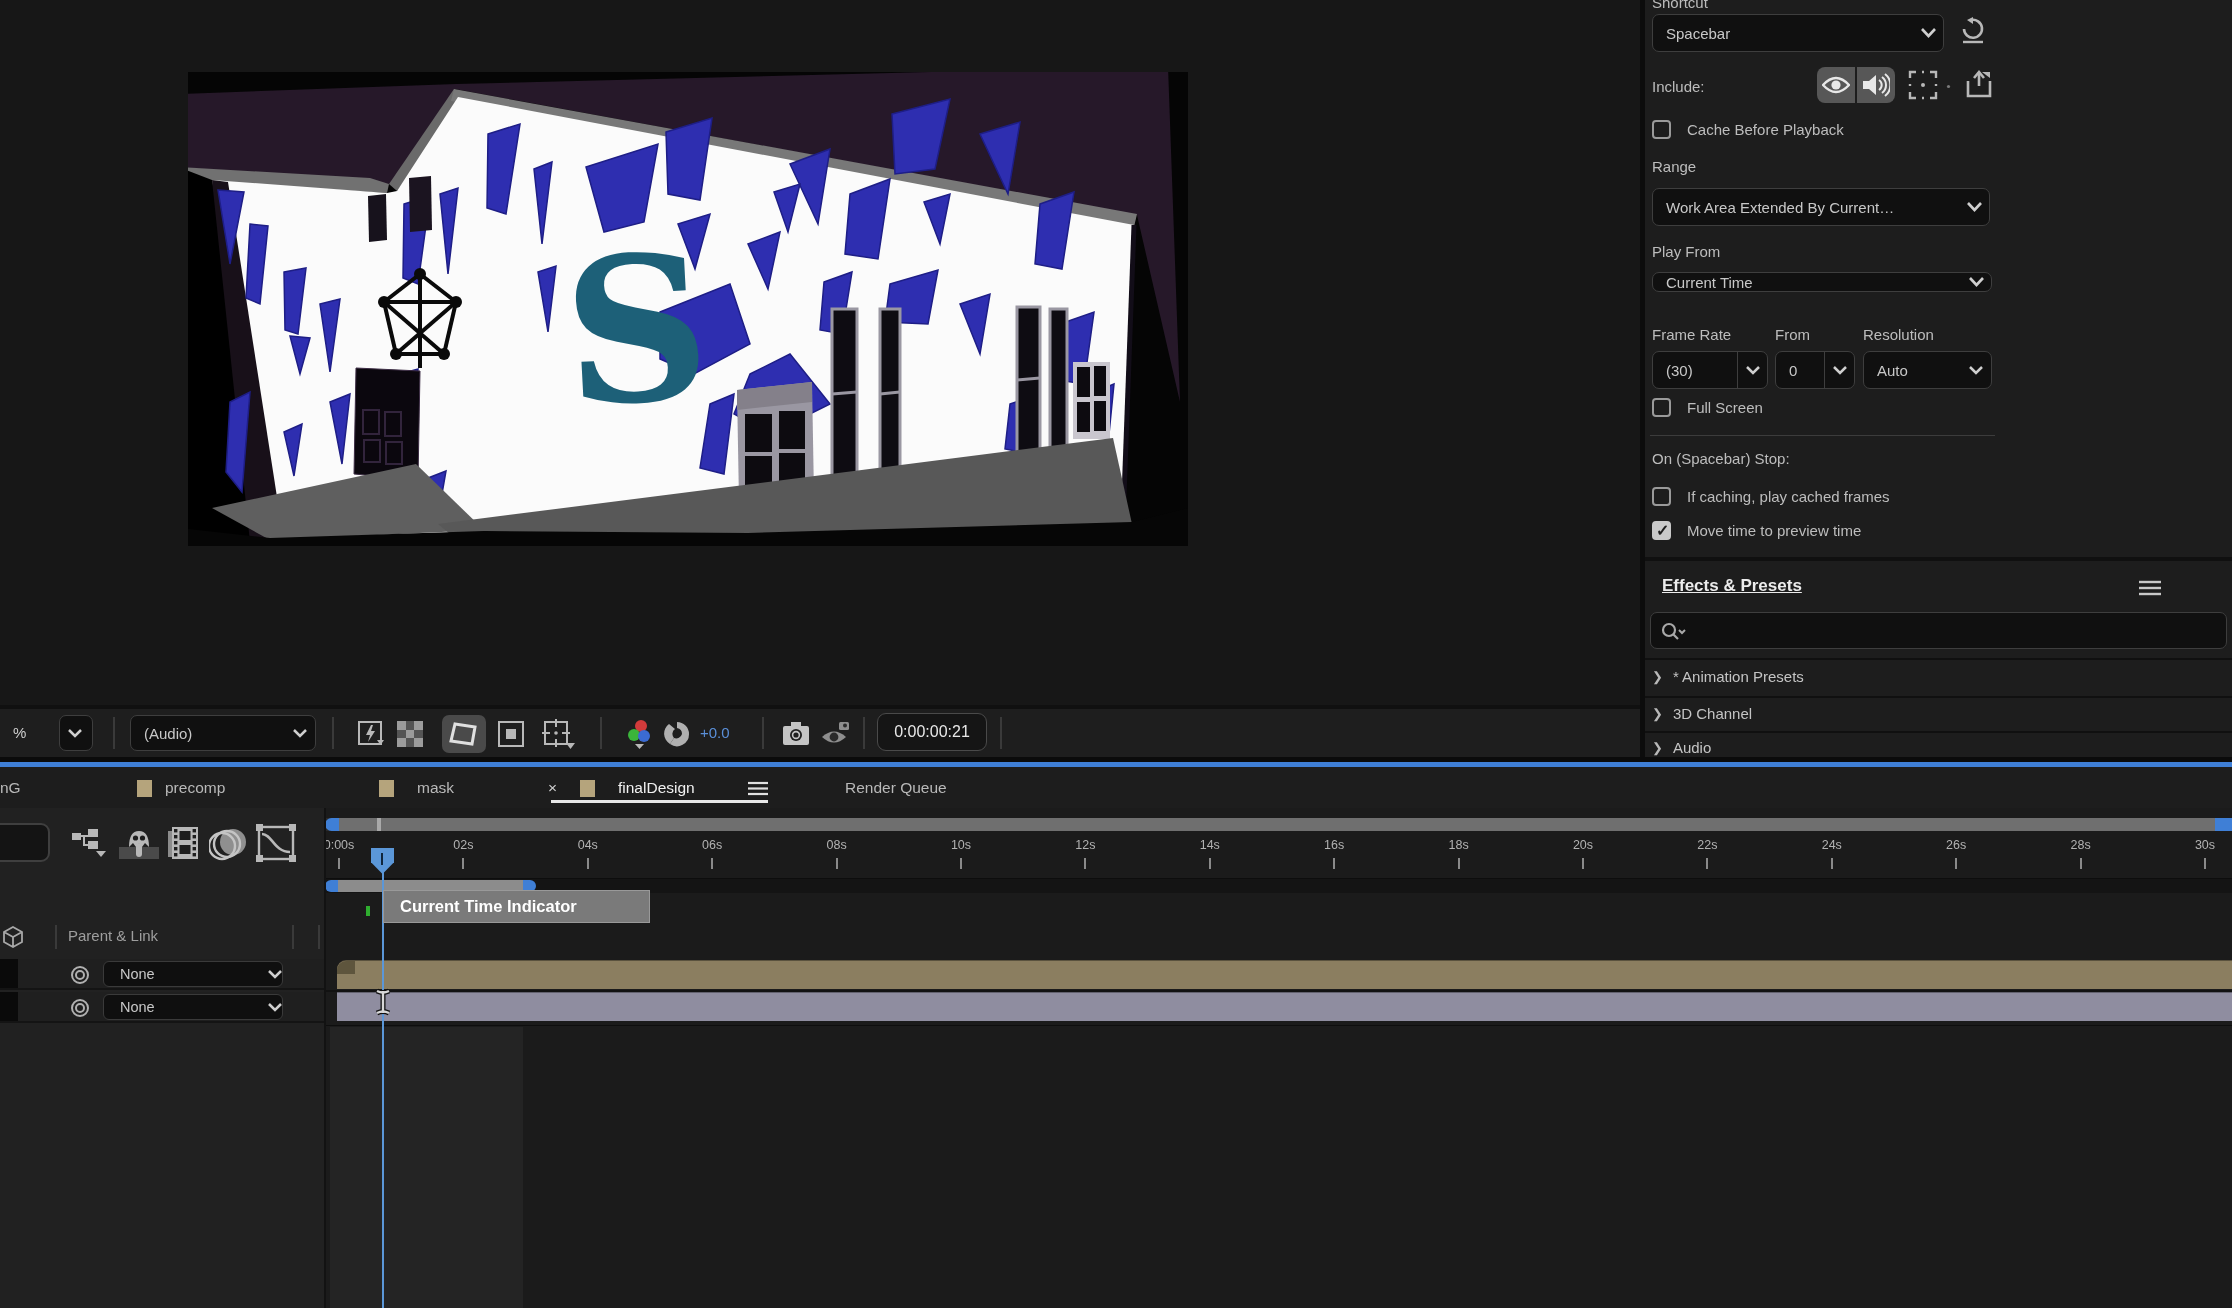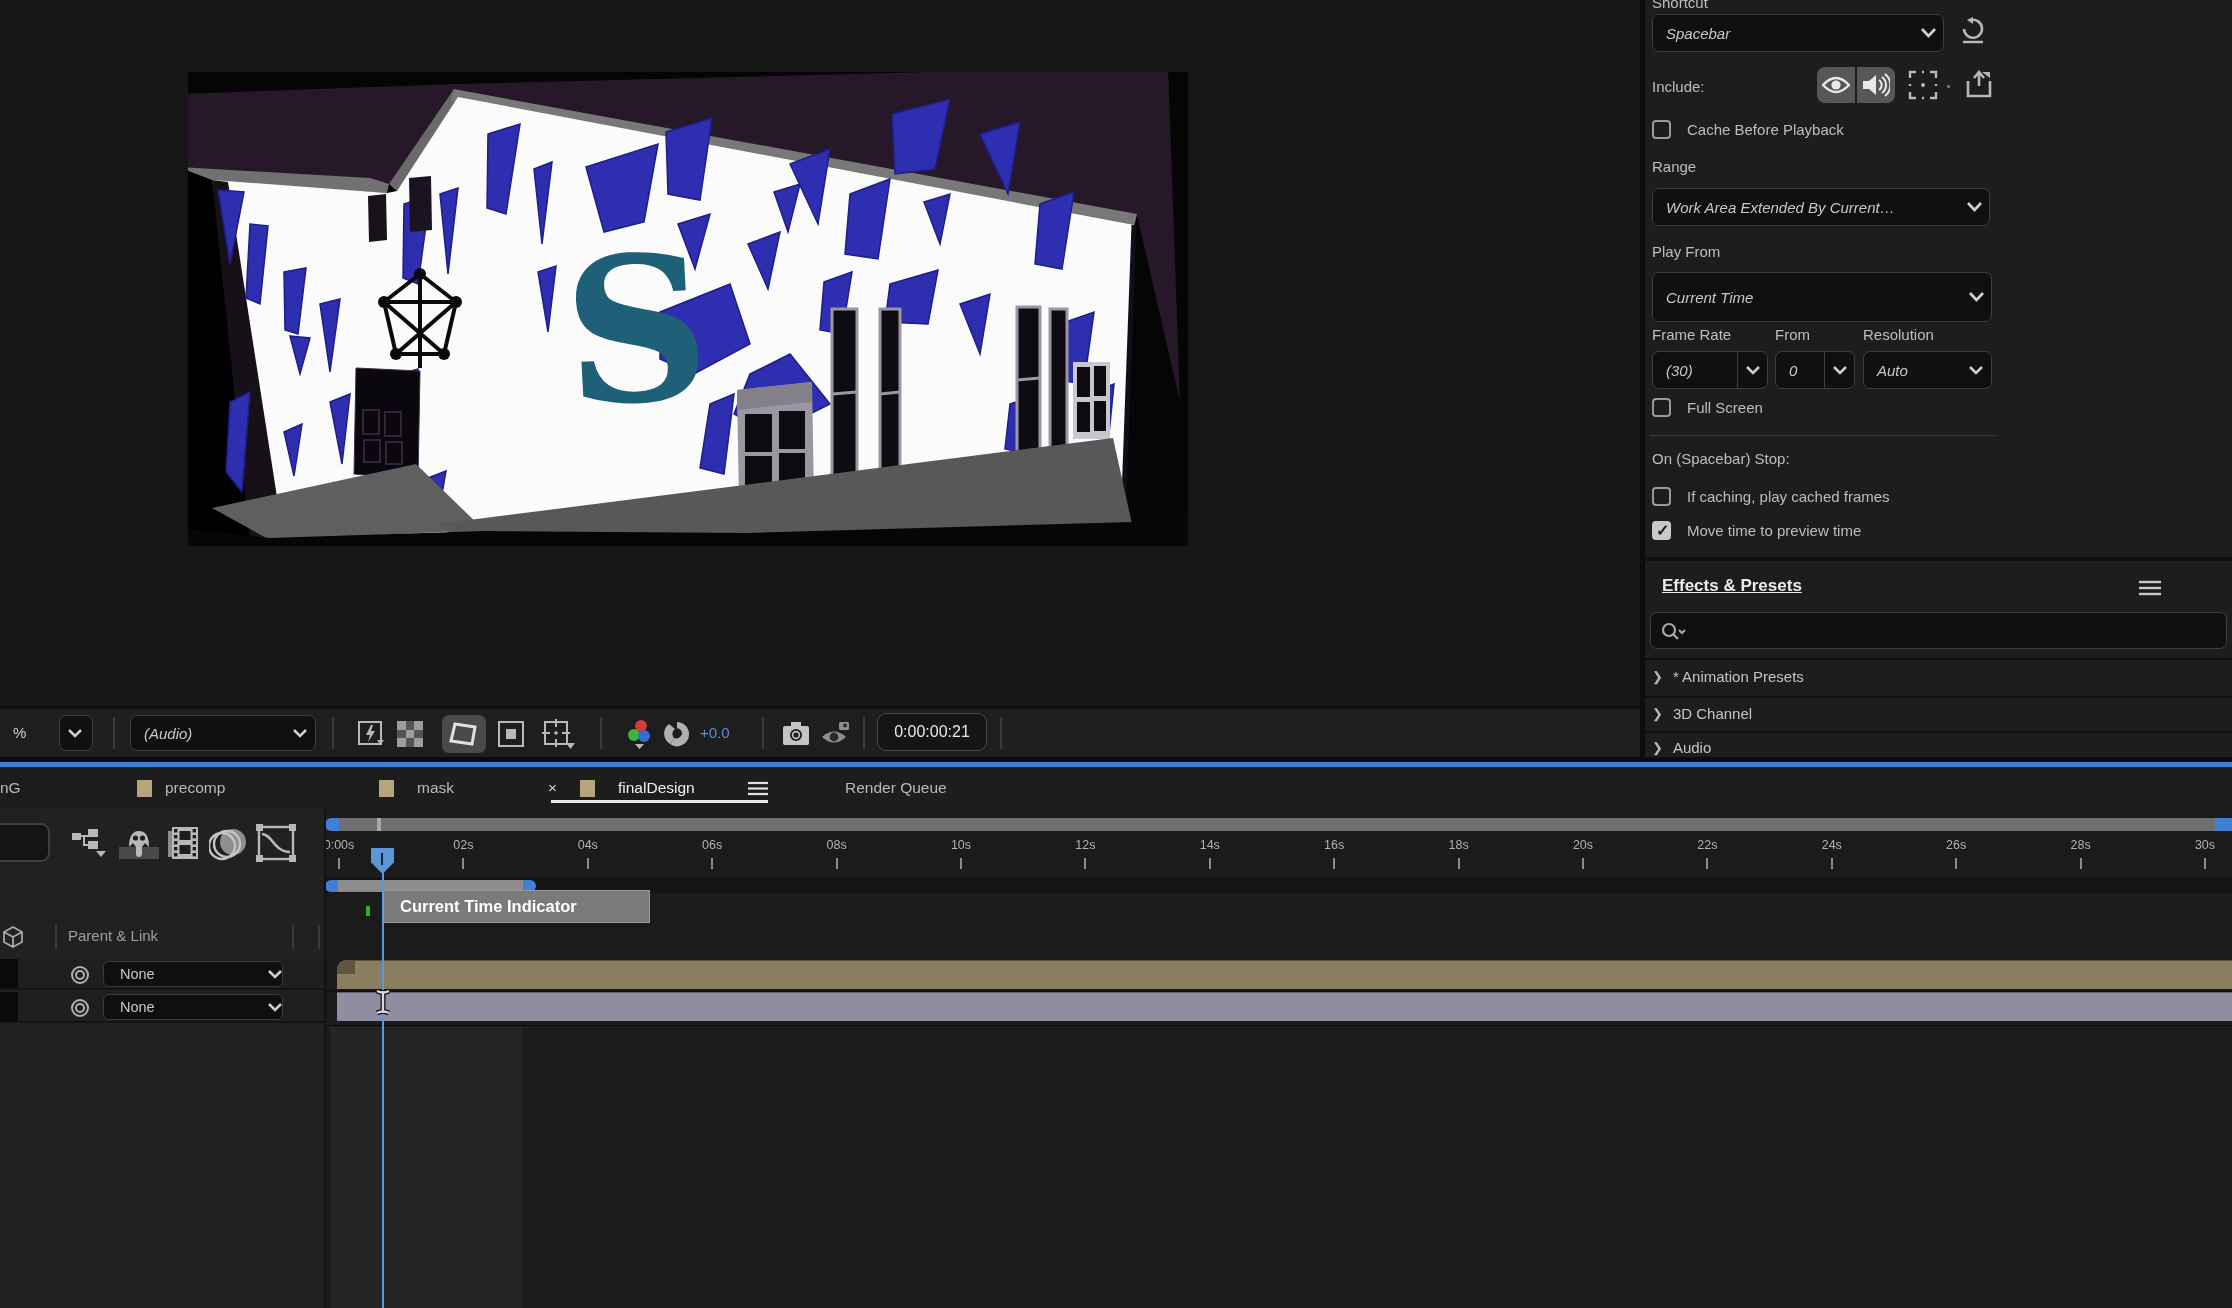--- a/index.html
+++ b/index.html
@@ -14,21 +14,21 @@
   #focus-line{left:0;top:762px;width:2232px;height:5px;background:var(--accent,#3f7fd6);}
   #gap-line{left:0;top:757px;width:2232px;height:5px;background:#0b0b0b;}
   #timeline-panel{left:0;top:767px;width:2232px;height:541px;background:#1b1b1b;}
   
   #viewport{left:188px;top:72px;width:1000px;height:474px;background:#050505;}
   #viewer-toolbar{left:0;top:705px;width:1640px;height:52px;background:#1e1e1e;border-top:4px solid #101010;}
   .tbtxt{position:absolute;top:0;height:48px;line-height:48px;font-size:15px;color:#cfcfcf;}
   .tdiv{position:absolute;top:8px;width:2px;height:32px;background:#3a3a3a;}
   .dd{position:absolute;background:#101010;border:1px solid #3e3e3e;border-radius:7px;
       font-size:15px;color:#c8c8c8;display:flex;align-items:center;}
-  .dd .val{flex:1;padding-left:13px;white-space:nowrap;overflow:hidden;text-overflow:ellipsis;font-style:italic;}
+  .dd .val{flex:1;padding-left:13px;white-space:nowrap;overflow:hidden;text-overflow:ellipsis;}
   .dd .chev{width:30px;display:flex;justify-content:center;align-items:center;flex:none;}
   .icon{position:absolute;display:flex;align-items:center;justify-content:center;}
   .icon svg{display:block;}
   .iconbtn{border-radius:7px;}
   .iconbtn.active{background:#4a4a4a;}
   #timecode-box{position:absolute;left:877px;top:4px;width:110px;height:38px;border:1px solid #4a4a4a;
       border-radius:9px;color:#e8e8e8;font-size:16px;display:flex;align-items:center;justify-content:center;background:#151515;}
   
   .rp-label{position:absolute;font-size:15px;color:#bdbdbd;white-space:nowrap;}
   .cb{position:absolute;width:19px;height:19px;border:2px solid #9a9a9a;border-radius:4px;background:transparent;}
@@ -384,21 +384,21 @@
     <div class="dd" style="left:7px;top:188px;width:338px;height:38px">
       <span class="val">Work Area Extended By Current…</span>
       <span class="chev">
         <svg width="15" height="10" viewBox="0 0 15 10">
             <polyline points="1,1 7.5,8 14,1" fill="none" stroke="#cfcfcf" stroke-width="2.6"></polyline>
           </svg>
       </span>
     </div>
 
     <div class="rp-label" style="left:7px;top:243px">Play From</div>
-    <div class="dd" style="left:7px;top:272px;width:340px;height:50px">
+    <div class="dd" style="left:7px;top:272px;width:340px;height:20px">
       <span class="val">Current Time</span>
       <span class="chev">
         <svg width="15" height="10" viewBox="0 0 15 10">
             <polyline points="1,1 7.5,8 14,1" fill="none" stroke="#cfcfcf" stroke-width="2.6"></polyline>
           </svg>
       </span>
     </div>
 
     <div class="rp-label" style="left:7px;top:326px">Frame Rate</div>
     <div class="rp-label" style="left:130px;top:326px">From</div>

